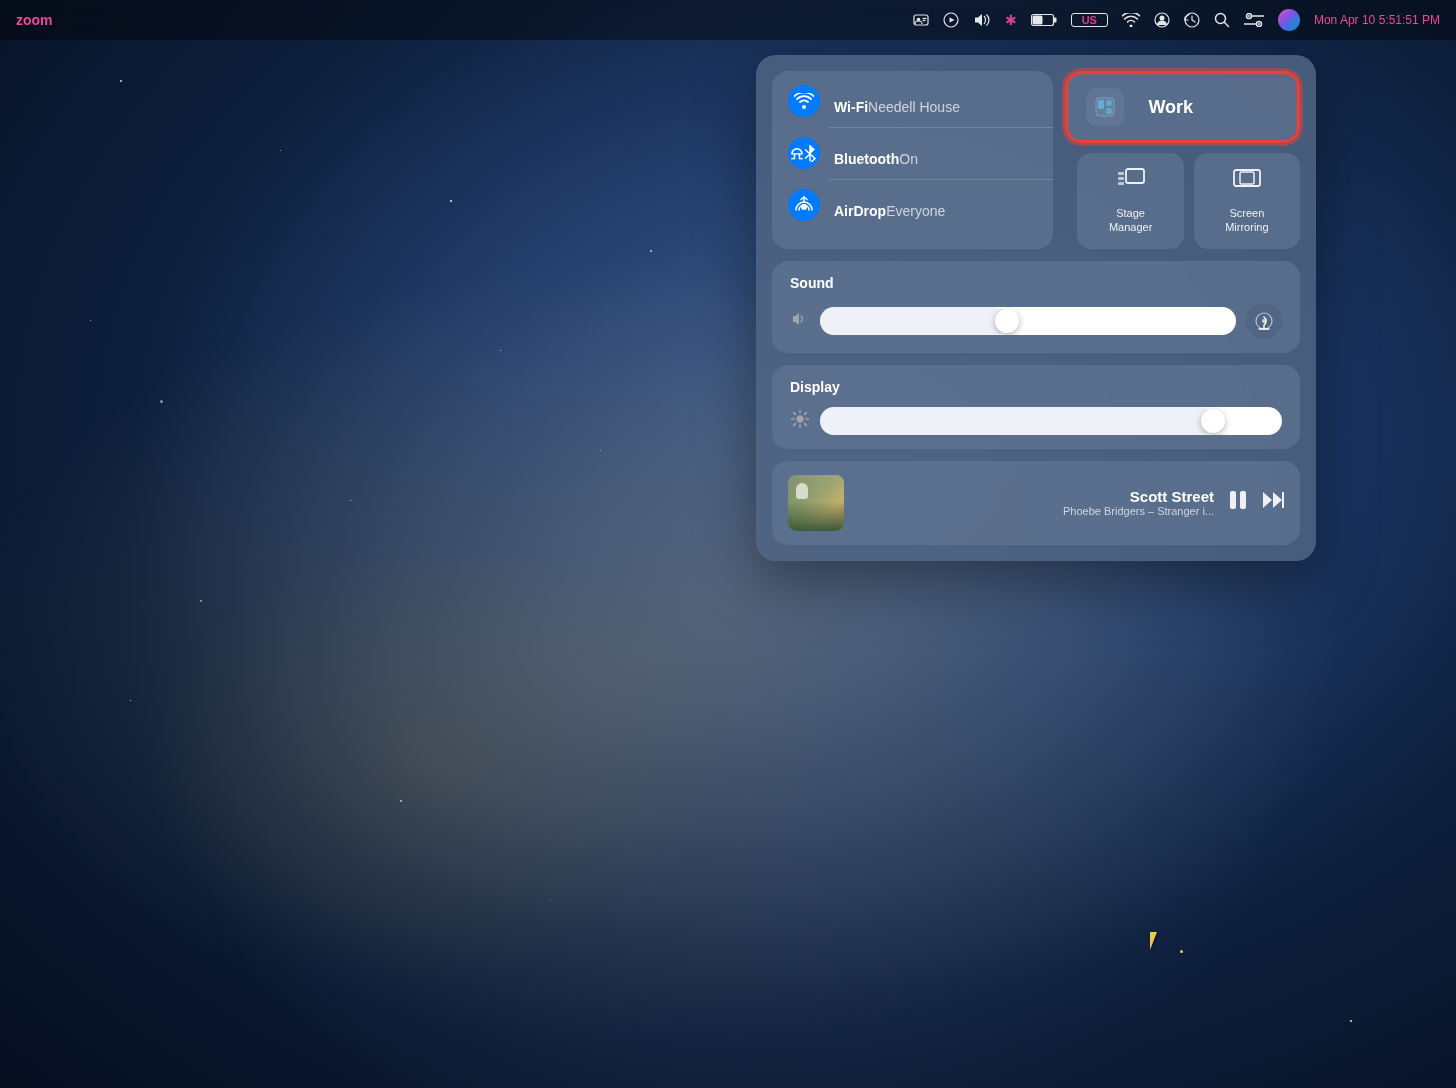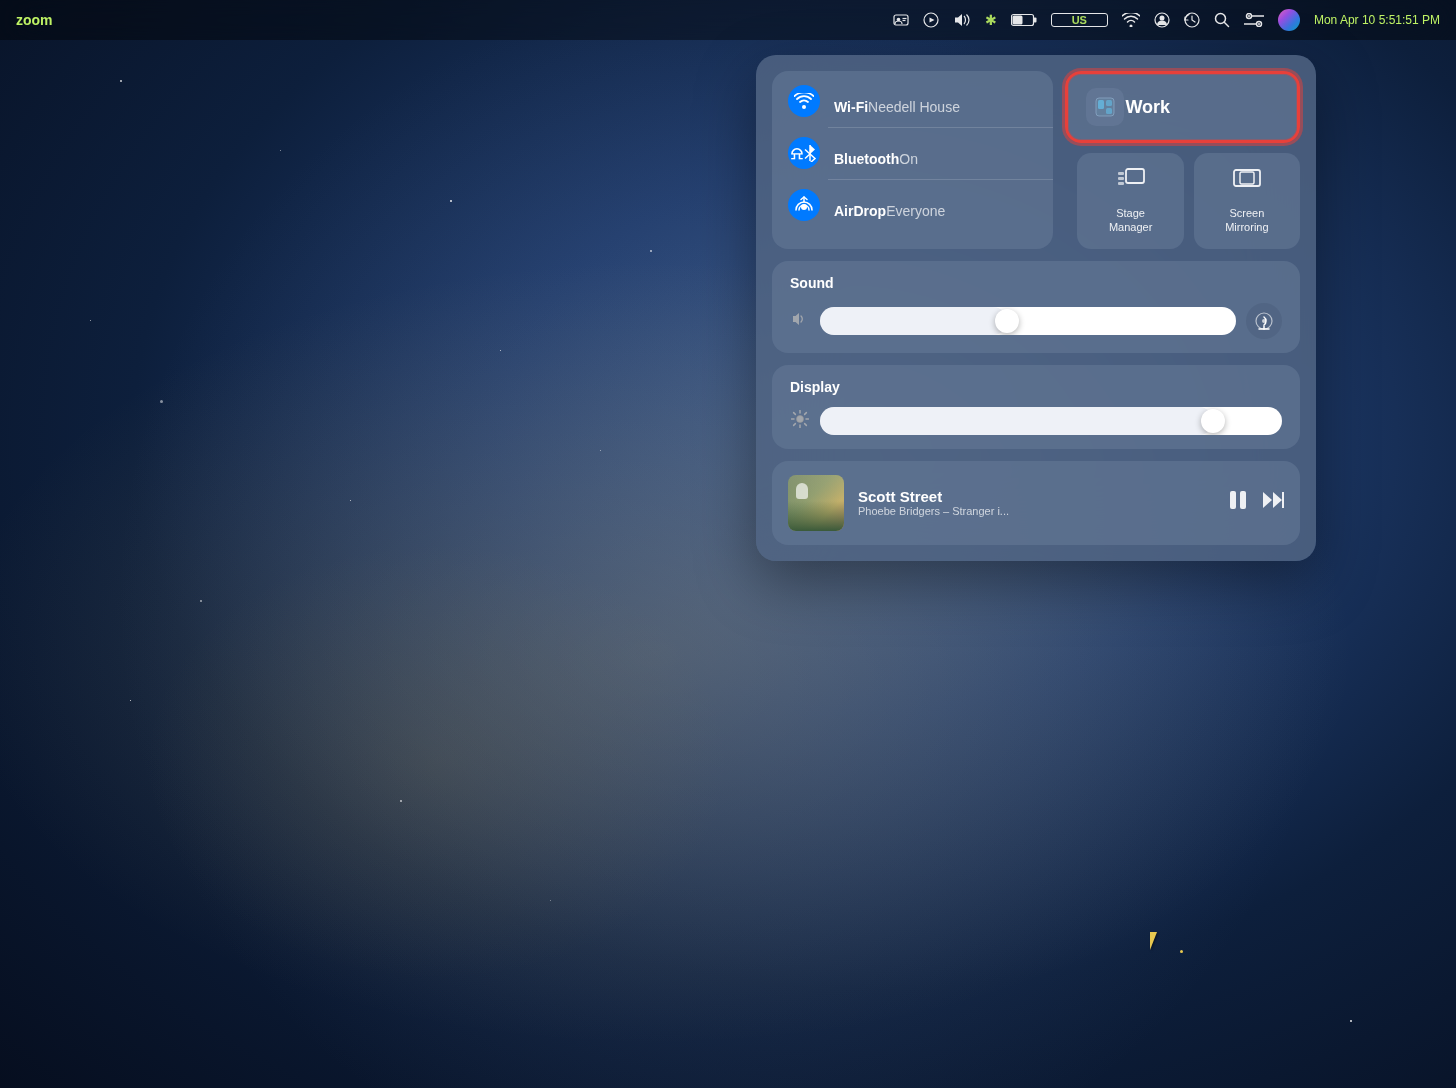--- a/index.html
+++ b/index.html
@@ -44,21 +44,21 @@
       top: 0;
       left: 0;
       right: 0;
       height: 40px;
       background: rgba(0,0,0,0.4);
       backdrop-filter: blur(20px);
       display: flex;
       align-items: center;
       padding: 0 16px;
       z-index: 100;
-      color: #bef264;
+      color: #ec4899;
       font-size: 13px;
     }
 
     .menubar-left {
       display: flex;
       align-items: center;
       gap: 16px;
       flex: 1;
     }
 
@@ -180,21 +180,21 @@
       flex: 1;
     }
 
     
     .focus-button {
       background: rgba(100, 120, 150, 0.6);
       border-radius: 16px;
       padding: 14px 18px;
       display: flex;
       align-items: center;
-      gap: 1px;
+      gap: 24px;
       cursor: pointer;
       border: 3px solid #e8403a;
       box-shadow: 0 0 0 3px rgba(232,64,58,0.5), inset 0 0 0 1px rgba(232,64,58,0.3);
       flex: 1;
     }
 
     .focus-icon-wrap {
       width: 38px;
       height: 38px;
       border-radius: 10px;
@@ -326,20 +326,21 @@
     }
 
     
     .now-playing {
       background: rgba(100, 120, 150, 0.6);
       border-radius: 16px;
       padding: 14px 16px;
       display: flex;
       align-items: center;
       gap: 14px;
+      text-align: right;
     }
 
     .album-art {
       width: 56px;
       height: 56px;
       border-radius: 8px;
       background: linear-gradient(135deg, #5a7a5a 0%, #8a9a6a 40%, #c4b06a 70%, #d4986a 100%);
       flex-shrink: 0;
       position: relative;
       overflow: hidden;
@@ -469,21 +470,21 @@
         </svg>
     </span>
     <span class="menubar-icon" style="font-size:14px;">✱</span>
     <span class="menubar-icon">
       <svg width="26" height="14" viewBox="0 0 26 14" fill="none">
           <rect x="0.5" y="1.5" width="22" height="11" rx="2" stroke="white" stroke-width="1.2"></rect>
           <rect x="22.5" y="4.5" width="3" height="5" rx="1" fill="white"></rect>
           <rect x="1.5" y="2.5" width="10" height="9" rx="1.5" fill="white"></rect>
         </svg>
     </span>
-    <span class="menubar-icon" style="border:1.5px solid white;padding:0 20px;border-radius:3px;font-size:11px;font-weight:600;">US</span>
+    <span class="menubar-icon" style="border:1.5px solid white;padding:0 10px;border-radius:3px;font-size:11px;font-weight:600;">US</span>
     <span class="menubar-icon">
       <svg width="18" height="14" viewBox="0 0 18 14" fill="white">
           <path d="M9 11.5a1.5 1.5 0 1 0 0 3 1.5 1.5 0 0 0 0-3z" fill="white"></path>
           <path d="M5.5 9a5 5 0 0 1 7 0" stroke="white" stroke-width="1.5" fill="none" stroke-linecap="round"></path>
           <path d="M2.5 6a9 9 0 0 1 13 0" stroke="white" stroke-width="1.5" fill="none" stroke-linecap="round"></path>
           <path d="M0 3a13 13 0 0 1 18 0" stroke="white" stroke-width="1.5" fill="none" stroke-linecap="round"></path>
         </svg>
     </span>
     <span class="menubar-icon">
       <svg width="16" height="16" viewBox="0 0 16 16" fill="none">

